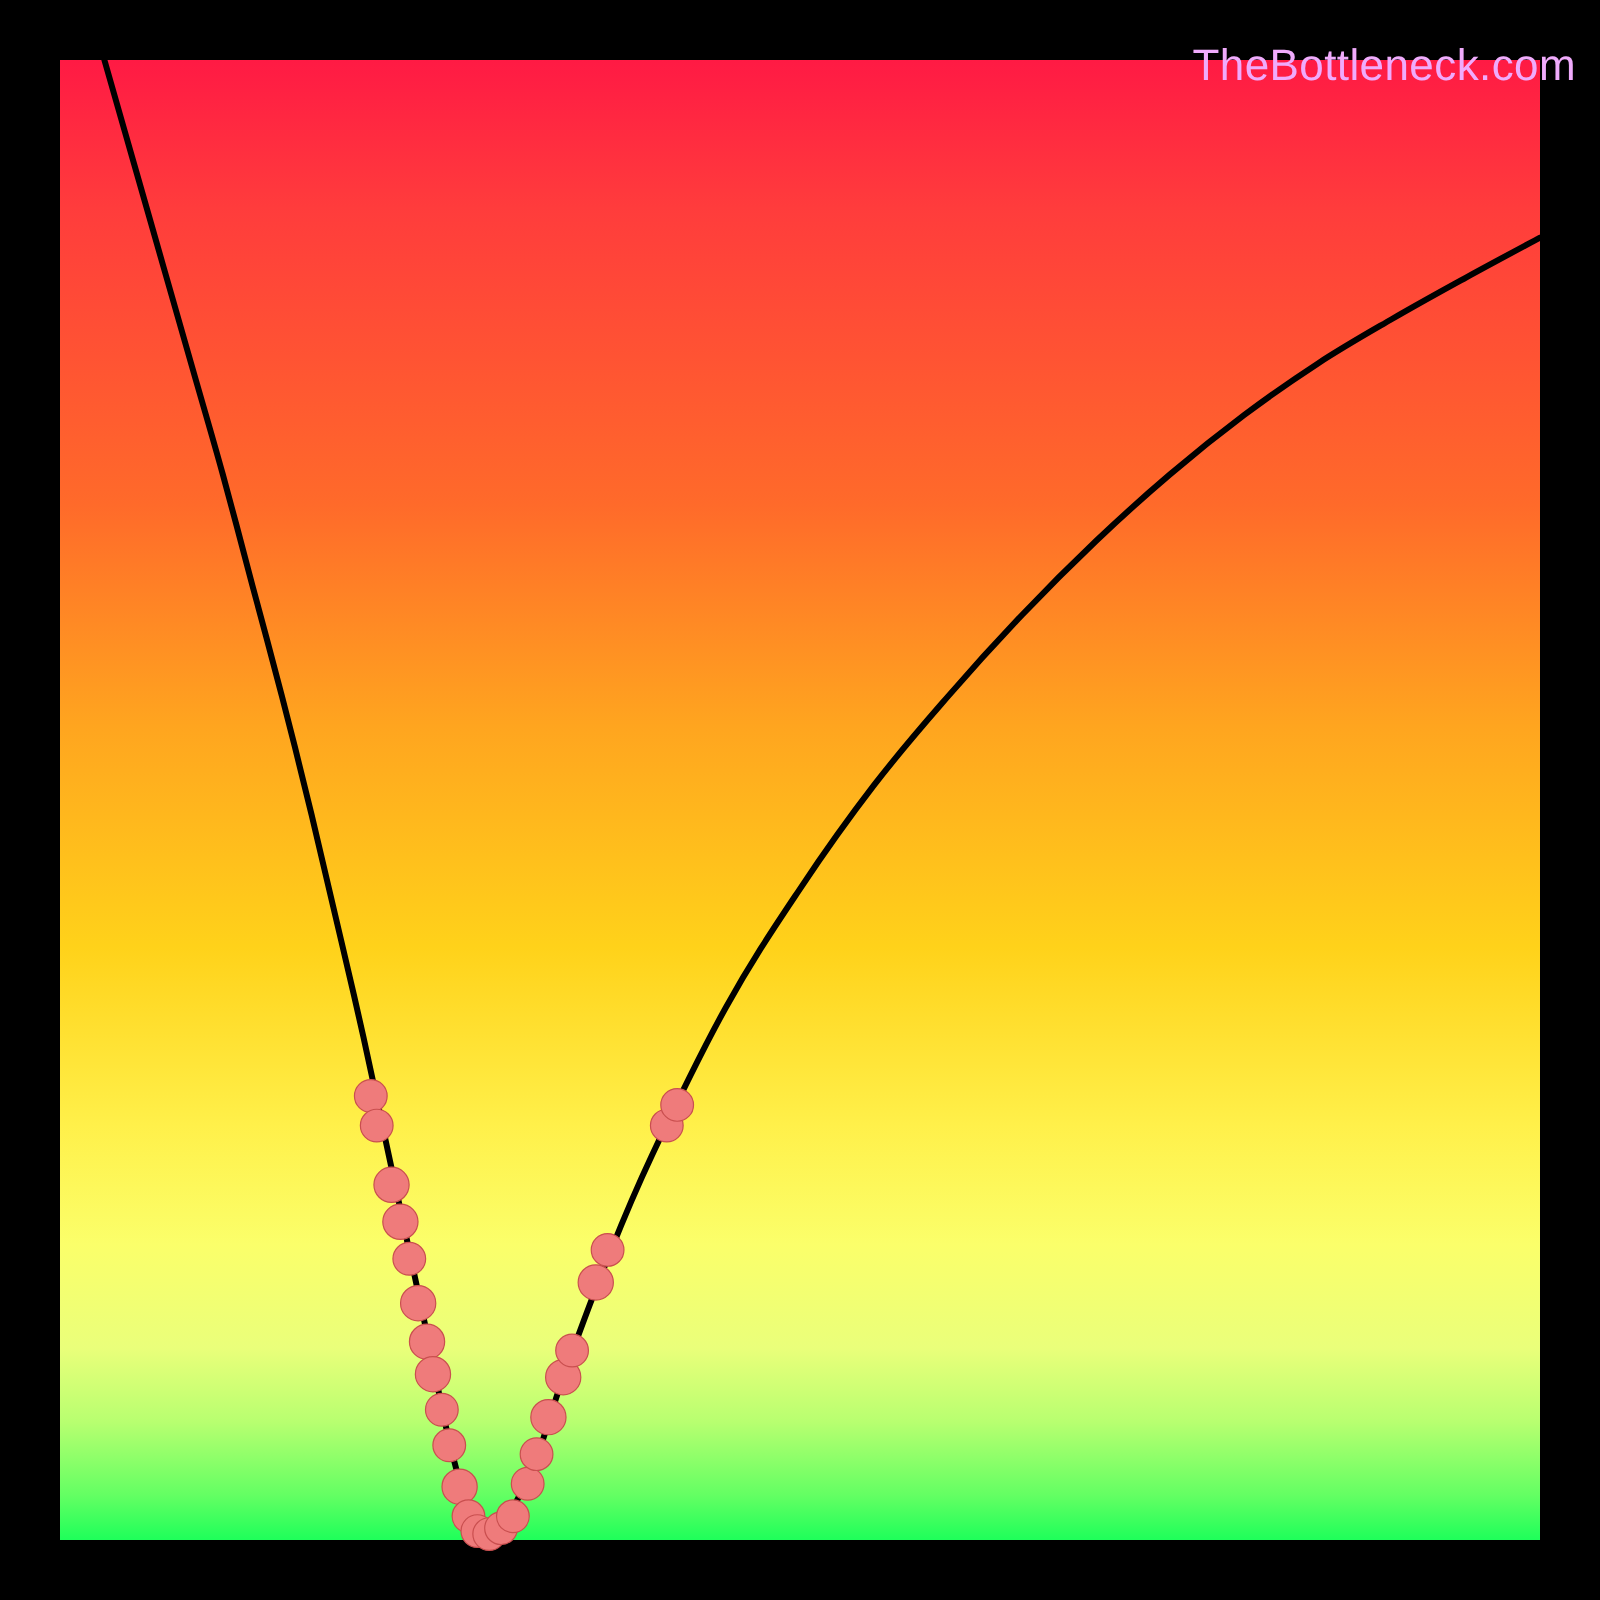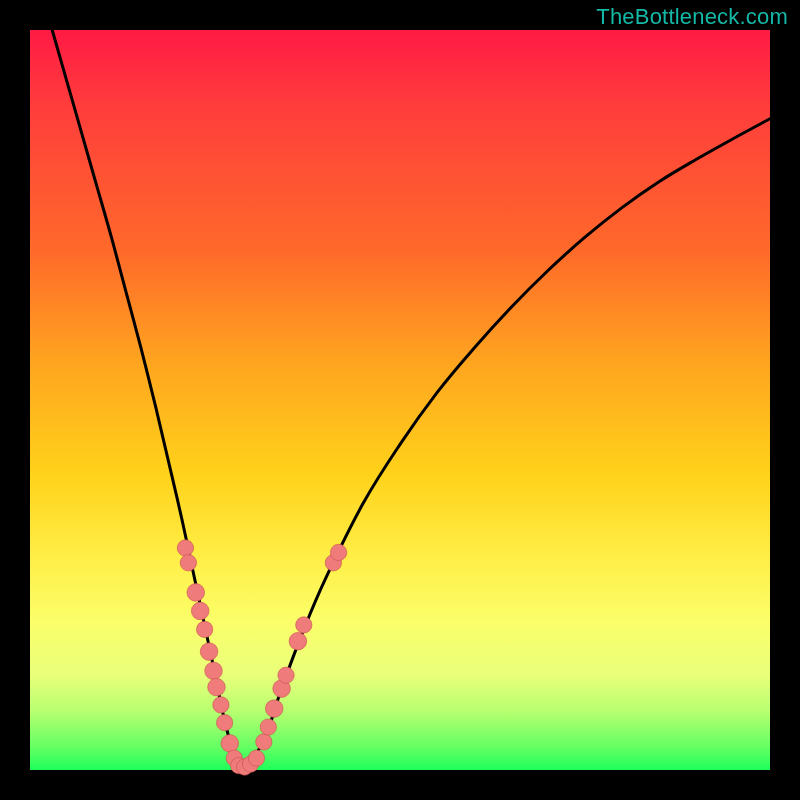--- a/index.html
+++ b/index.html
@@ -33,23 +33,23 @@
       #fff04a 72%,
       #fbff6a 80%,
       #eaff7a 87%,
       #b8ff70 92%,
       #63ff63 97%,
       #1eff5a 100%
     );
   }
   .watermark {
     position: absolute;
-    top: 4px;
+    top: 20px;
     right: 12px;
-    color: #14b8a6;
+    color: #f0abfc;
     font-size: 22px;
     letter-spacing: 0.2px;
     user-select: none;
   }
   svg.overlay {
     position: absolute;
     top: 30px;
     left: 30px;
     width: 740px;
     height: 740px;

